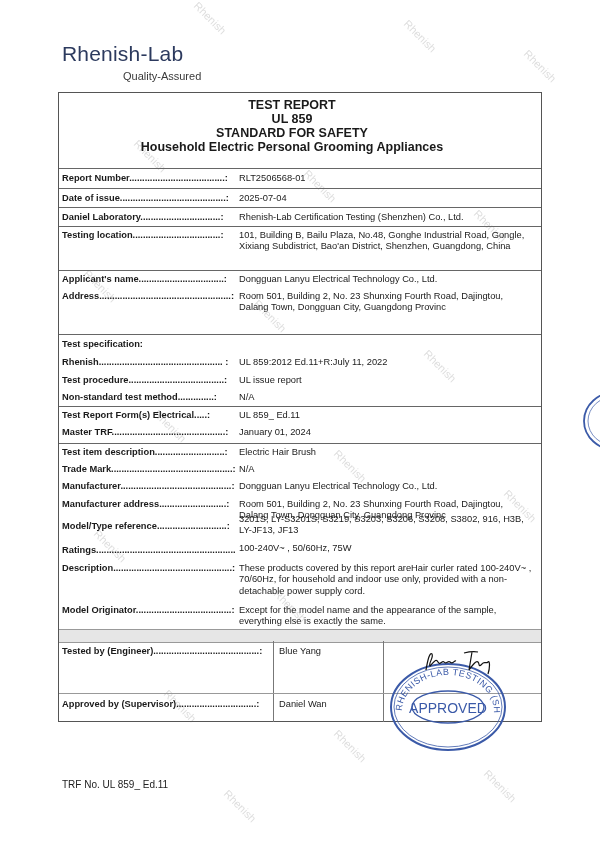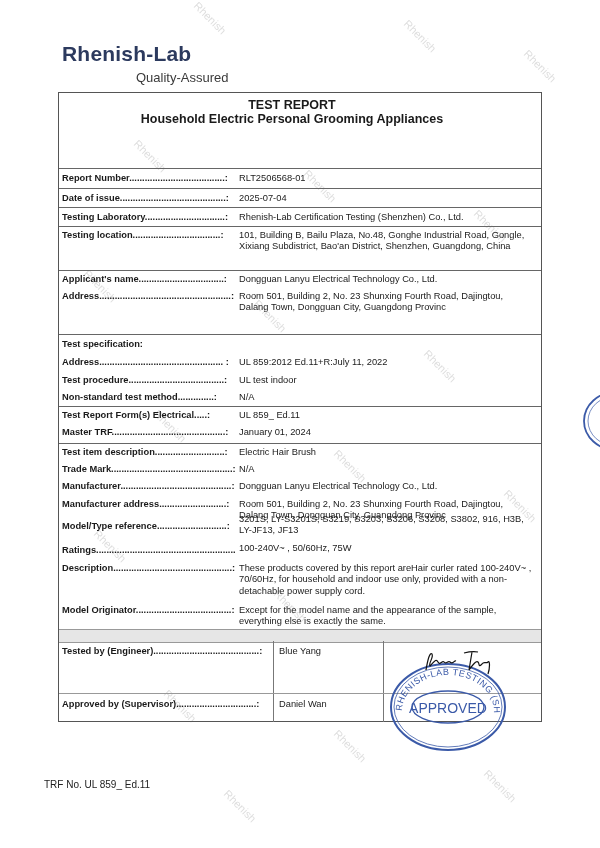--- a/index.html
+++ b/index.html
@@ -5,37 +5,37 @@
     html, body { margin: 0; padding: 0; }
     body {
       width: 600px; height: 848px; background: #ffffff; position: relative; overflow: hidden;
       font-family: "Liberation Sans", sans-serif; color: #1a1a1a;
     }
     .watermark {
       position: absolute; font-size: 11px; color: #d6d6d6; transform: rotate(45deg);
       font-family: "Liberation Sans", sans-serif; pointer-events: none; opacity: 0.8;
     }
     .logo { position: absolute; left: 62px; top: 42px; }
-    .logo-main { font-size: 21px; font-weight: bold; color: #2c3a5e; letter-spacing: 0.2px; }
-    .logo-sub { position: absolute; left: 74px; top: 28px; font-size: 13px; color: #3a3a3a; white-space: nowrap; }
+    .logo-main { font-size: 21px; font-weight: normal; color: #2c3a5e; letter-spacing: 0.2px; }
+    .logo-sub { position: absolute; left: 61px; top: 28px; font-size: 11px; color: #3a3a3a; white-space: nowrap; }
 
     .frame {
       position: absolute; left: 58px; top: 92px; width: 484px; height: 630px;
       border: 1px solid #555; box-sizing: border-box;
     }
     .title-block { position: absolute; left: 0; right: 16px; top: 5px; text-align: center; font-weight: bold; font-size: 12.5px; line-height: 14px; }
     .title-block .l4 { font-size: 12.5px; }
     .hline { position: absolute; left: 0; right: 0; height: 1px; background: #666; }
     .hline.gray { background: #999; }
     .row { position: absolute; left: 0; right: 0; font-size: 9.3px; line-height: 11.4px; }
     .lbl { position: absolute; left: 3px; width: 173px; font-weight: bold; white-space: nowrap; overflow: hidden; }
     .val { position: absolute; left: 180px; width: 296px; }
     .gray-band { position: absolute; left: 0; right: 0; top: 536px; height: 12px; background: #e6e6e6; border-top: 1px solid #999; border-bottom: 1px solid #999; }
     .vline { position: absolute; width: 1px; background: #777; }
-    .footer { position: absolute; left: 44px; top: 779px; font-size: 10px; color: #222; }
+    .footer { position: absolute; left: 62px; top: 779px; font-size: 10px; color: #222; }
 
     .stamp { position: absolute; left: 388px; top: 661px; width: 120px; height: 92px; }
     .signature { position: absolute; left: 420px; top: 648px; width: 82px; height: 28px; }
     .side-stamp { position: absolute; left: 578px; top: 390px; width: 40px; height: 62px; }
   </style>
 </head>
 <body>
 
 <div>
   <span class="watermark" style="left:190px;top:12px">Rhenish</span>
@@ -59,36 +59,38 @@
 </div>
 
 <div class="logo">
   <div class="logo-main">Rhenish-Lab</div>
   <div class="logo-sub">Quality-Assured</div>
 </div>
 
 <div class="frame">
   <div class="title-block">
     <div>TEST REPORT</div>
+    <div>UL 859</div>
+    <div>STANDARD FOR SAFETY</div>
     <div class="l4">Household Electric Personal Grooming Appliances</div>
   </div>
 
   <div class="hline" style="top:75px"></div>
   <div class="row" style="top:80px">
     <span class="lbl">Report Number.....................................:</span>
     <span class="val">RLT2506568-01</span>
   </div>
   <div class="hline" style="top:95px"></div>
   <div class="row" style="top:100px">
     <span class="lbl">Date of issue.........................................:</span>
     <span class="val">2025-07-04</span>
   </div>
   <div class="hline" style="top:114px"></div>
   <div class="row" style="top:119px">
-    <span class="lbl">Testing Laboratory...............................:</span>
+    <span class="lbl">Daniel Laboratory...............................:</span>
     <span class="val">Rhenish-Lab Certification Testing (Shenzhen) Co., Ltd.</span>
   </div>
   <div class="hline" style="top:133px"></div>
   <div class="row" style="top:137px">
     <span class="lbl">Testing location..................................:</span>
     <span class="val">101, Building B, Bailu Plaza, No.48, Gonghe Industrial Road, Gongle, Xixiang Subdistrict, Bao'an District, Shenzhen, Guangdong, China</span>
   </div>
   <div class="hline" style="top:177px"></div>
   <div class="row" style="top:181px">
     <span class="lbl">Applicant's name.................................:</span>
@@ -96,26 +98,26 @@
   </div>
   <div class="row" style="top:198px">
     <span class="lbl">Address...................................................:</span>
     <span class="val">Room 501, Building 2, No. 23 Shunxing Fourth Road, Dajingtou, Dalang Town, Dongguan City, Guangdong Provinc</span>
   </div>
   <div class="hline" style="top:241px"></div>
   <div class="row" style="top:246px">
     <span class="lbl">Test specification:</span>
   </div>
   <div class="row" style="top:264px">
-    <span class="lbl">Address................................................ :</span>
+    <span class="lbl">Rhenish................................................ :</span>
     <span class="val">UL 859:2012 Ed.11+R:July 11, 2022</span>
   </div>
   <div class="row" style="top:282px">
     <span class="lbl">Test procedure.....................................:</span>
-    <span class="val">UL test indoor</span>
+    <span class="val">UL issue report</span>
   </div>
   <div class="row" style="top:299px">
     <span class="lbl">Non-standard test method..............:</span>
     <span class="val">N/A</span>
   </div>
   <div class="hline" style="top:313px"></div>
   <div class="row" style="top:317px">
     <span class="lbl">Test Report Form(s) Electrical.....:</span>
     <span class="val">UL 859_ Ed.11</span>
   </div>

